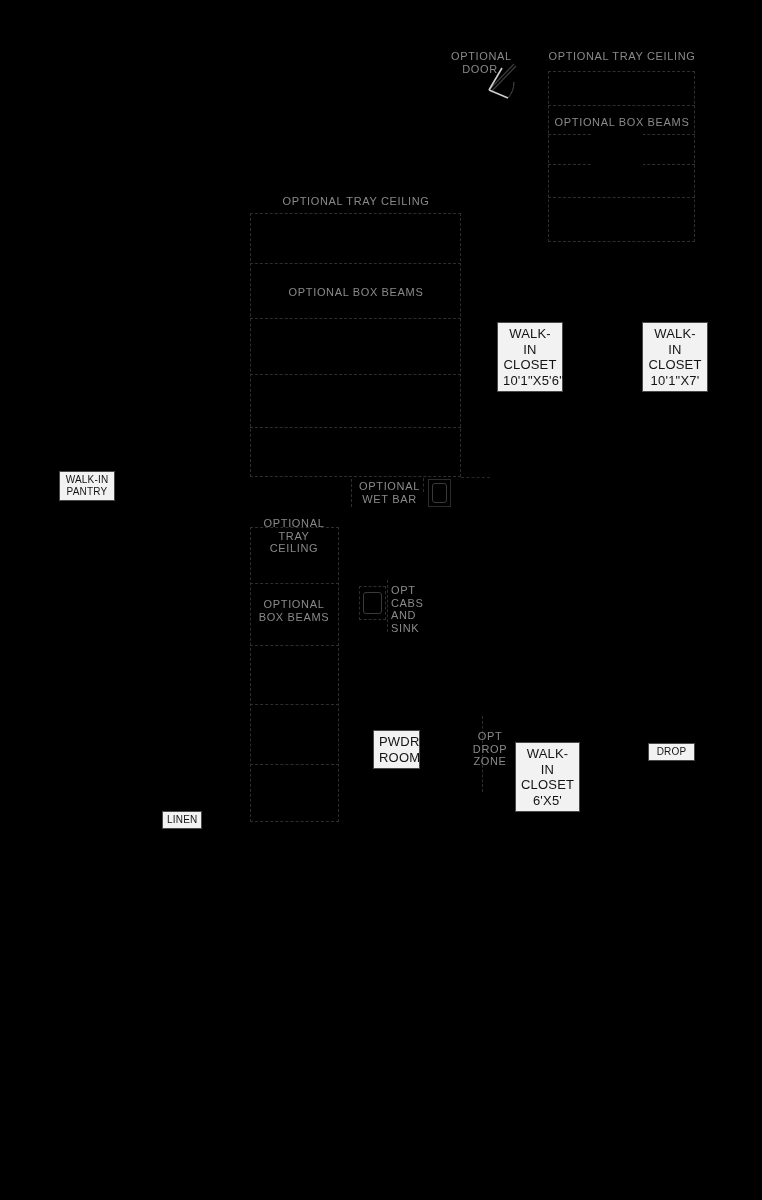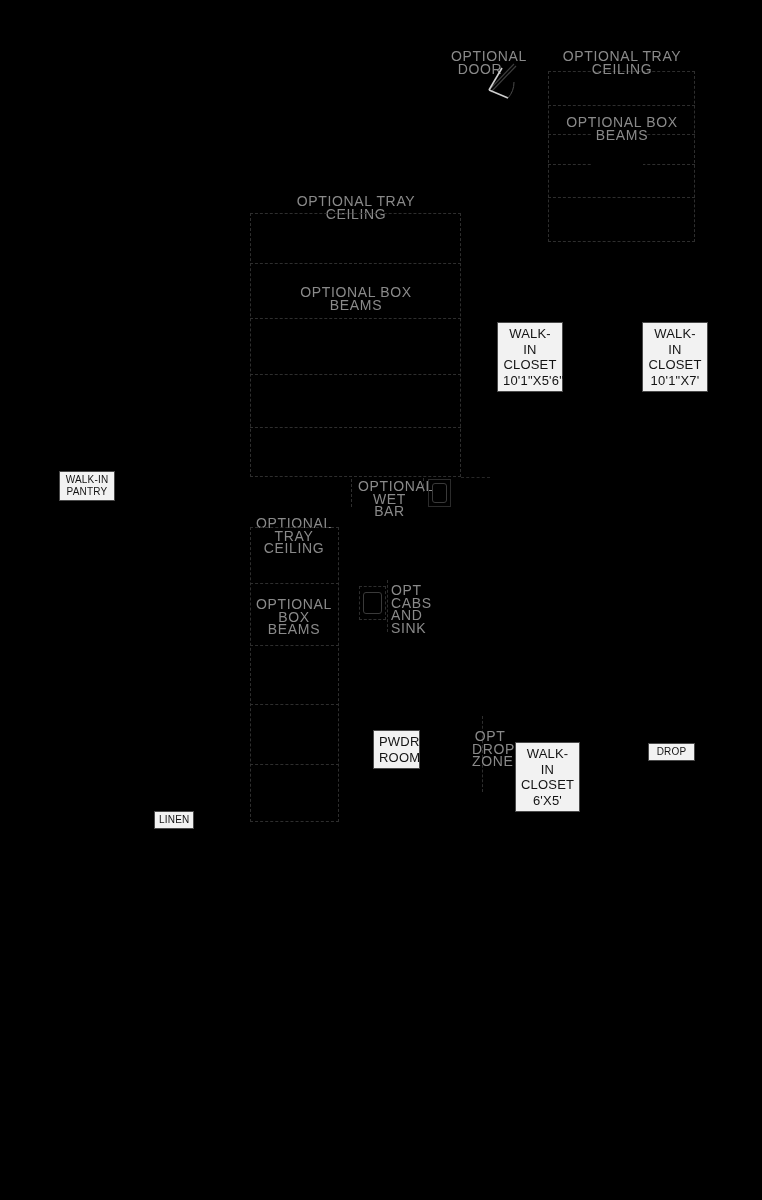--- a/index.html
+++ b/index.html
@@ -14,21 +14,21 @@
     background: #000000;
     overflow: hidden;
     font-family: "Liberation Sans", sans-serif;
     -webkit-font-smoothing: antialiased;
   }
 
   
   .ann {
     position: absolute;
     color: #8a8a8a;
-    font-size: 14px;
+    font-size: 11px;
     letter-spacing: 0.65px;
     line-height: 12.5px;
     text-align: center;
     white-space: pre-line;
     user-select: none;
   }
   .ann.left { text-align: left; }
 
   
   .dash-box {
@@ -173,15 +173,15 @@
   <div class="ann" style="left:472px; top:730px; width:36px;">OPT
 DROP
 ZONE</div>
 
   <div class="tag md" style="left:515px; top:742px; width:65px;">WALK-IN
 CLOSET
 6'X5'</div>
 
   <div class="tag sm" style="left:648px; top:743px; width:47px;">DROP</div>
 
-  <div class="tag sm" style="left:154px; top:811px; width:40px;">LINEN</div>
+  <div class="tag sm" style="left:162px; top:811px; width:40px;">LINEN</div>
 
 </div>
 
 </body></html>

